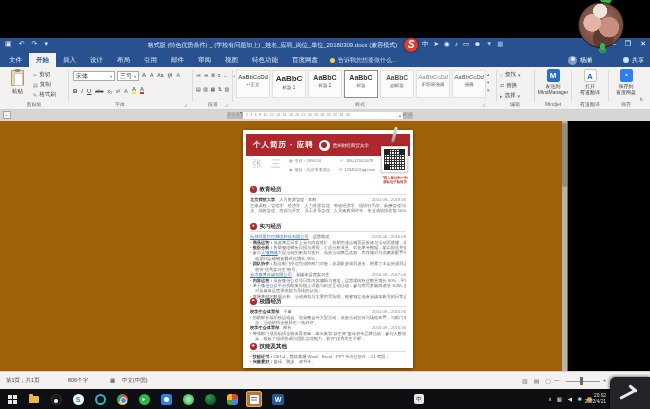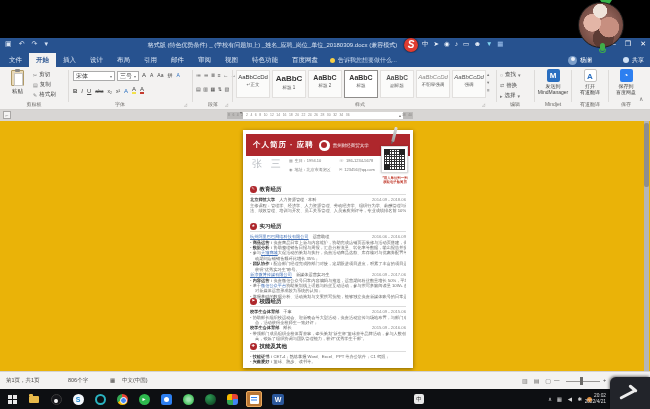--- a/index.html
+++ b/index.html
@@ -99,21 +99,21 @@
 
   
   .rulerrow { position:absolute; left:0; top:110px; width:650px; height:11px; background:#d8d6d4; }
   .tabsel { position:absolute; left:3px; top:1px; width:8px; height:8px; background:#f5f4f3; border:1px solid #a9a7a5; font-size:5px; color:#555; line-height:7px; text-align:center; }
   .ruler-strip { position:absolute; left:227px; top:2px; width:186px; height:7px; background:#bdbbb9; }
   .ruler-white { position:absolute; left:16px; top:0; width:160px; height:7px; background:#ffffff; }
   .rnum { position:absolute; top:1px; font-size:3.4px; color:#8a8886; white-space:nowrap; word-spacing:1.6px; }
   .ind { position:absolute; font-size:4px; color:#6d6b68; }
 
   
-  .docarea { position:absolute; left:0; top:121px; width:650px; height:250px; background:#eab308; }
+  .docarea { position:absolute; left:0; top:121px; width:568px; height:250px; background:#a16207; }
   .vscroll { position:absolute; right:1px; top:0; width:5px; height:250px; background:#b5b5b5; }
   .vthumb { position:absolute; right:0; top:2px; width:5px; height:64px; background:#8e8e8e; border-radius:2px; }
   .page { position:absolute; left:243px; top:9px; width:170px; height:238px; background:#fff; box-shadow:0 1px 4px rgba(0,0,0,.45); }
 
   .banner { position:absolute; left:3px; top:4px; width:164px; height:22px; background:#ae272c; display:flex; align-items:center; }
   .banner-title { color:#fff; font-size:7.5px; font-weight:bold; letter-spacing:1px; margin-left:7px; white-space:nowrap; }
   .seal { width:11px; height:11px; border-radius:50%; background:#fff; margin-left:5px; position:relative; flex:0 0 auto; }
   .seal::after { content:""; position:absolute; left:2.5px; top:2.5px; width:6px; height:6px; border-radius:50%; background:#ae272c; }
   .uni { color:#fff; font-size:4.5px; margin-left:3px; white-space:nowrap; }
   .pen { position:absolute; left:147px; top:-7px; width:3px; height:15px; background:linear-gradient(#ddd,#9a9a9a); transform:rotate(14deg); border-radius:1px; }

